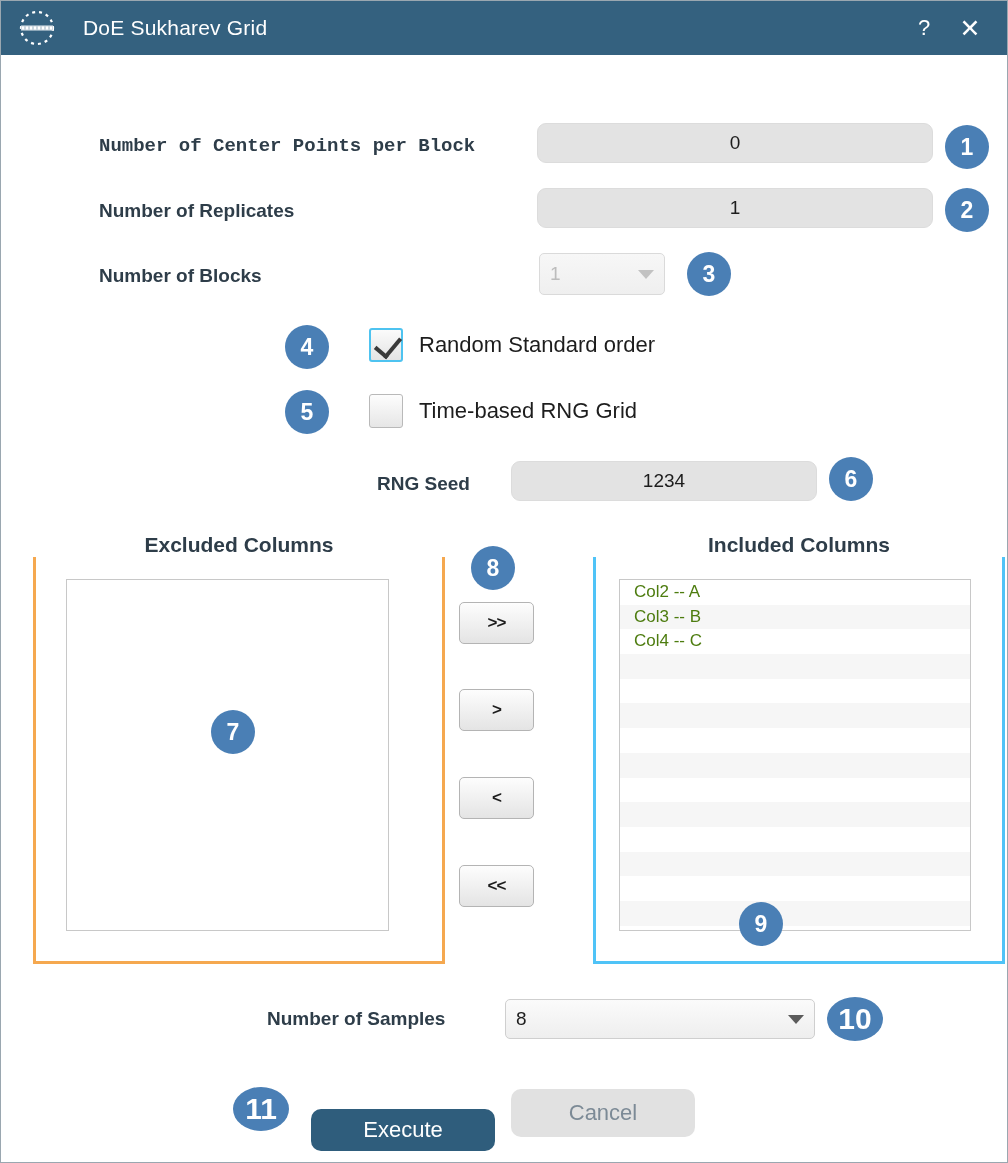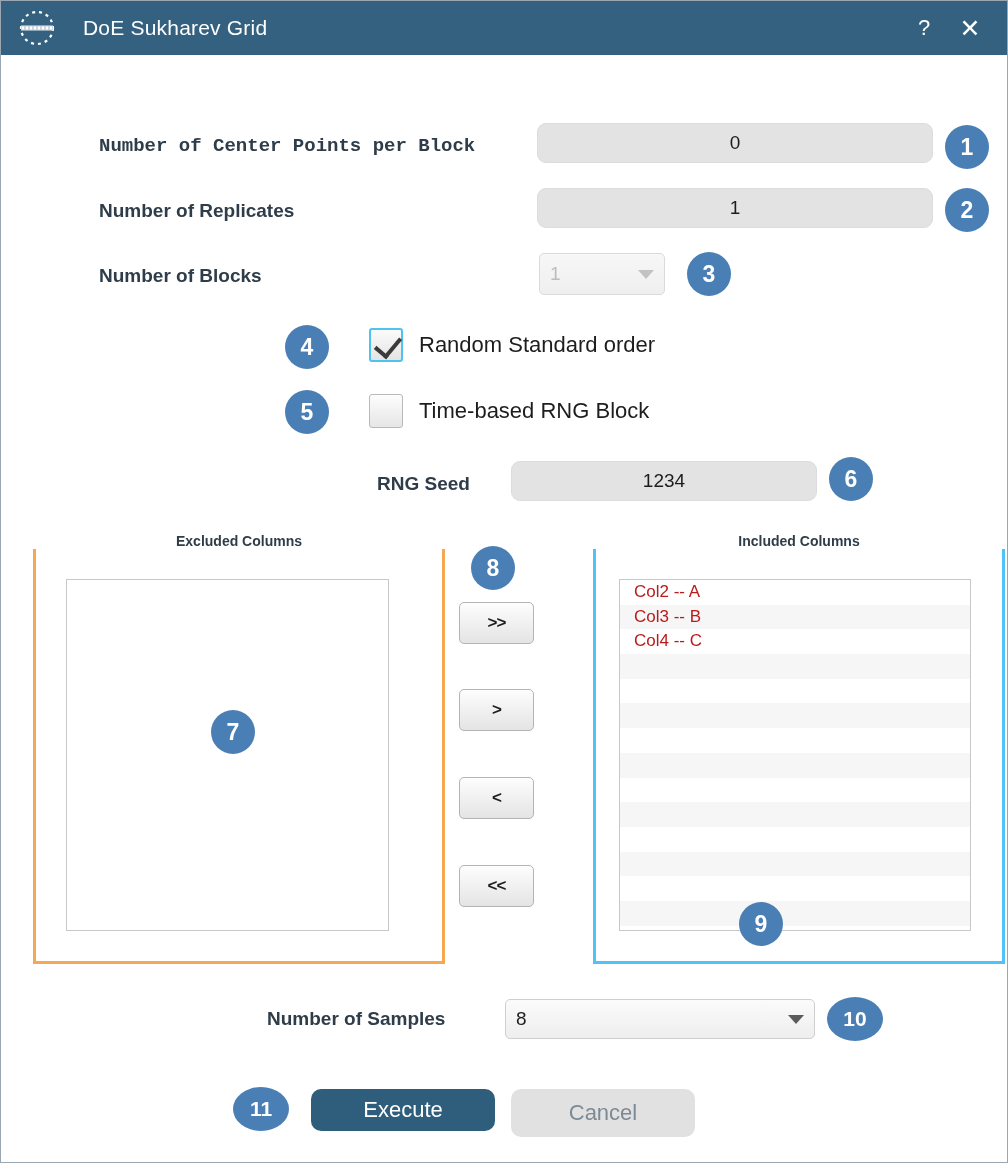--- a/index.html
+++ b/index.html
@@ -75,21 +75,21 @@
     border-radius: 50%;
     font-size: 23px;
     font-weight: 700;
     display: flex;
     align-items: center;
     justify-content: center;
     width: 44px; height: 44px;
     box-sizing: border-box;
     user-select: none;
   }
-  .badge.wide { width: 56px; border-radius: 28px/22px; font-size: 21px; }
+  .badge.wide { width: 56px; border-radius: 28px/22px; font-size: 30px; }
   .flabel {
     position: absolute;
     color: #2e3d49;
     font-size: 19px;
     font-weight: 700;
     white-space: nowrap;
   }
 
   .textfield {
     position: absolute;
@@ -161,21 +161,21 @@
     white-space: nowrap;
   }
 
   
   .groupbox { position: absolute; }
   .gb-title {
     position: absolute;
     top: -13px;
     left: 0; right: 0;
     text-align: center;
-    font-size: 14px;
+    font-size: 21px;
     font-weight: 700;
     color: #2e3d49;
     background: #ffffff;
     display: inline-block;
     padding: 0 10px;
     white-space: nowrap;
   }
   .gb-frame {
     position: absolute;
     left: 0; top: 0; right: 0; bottom: 0;
@@ -188,21 +188,21 @@
     box-sizing: border-box;
     border: 1px solid #c8c8c8;
     background: #ffffff;
     overflow: hidden;
   }
   .listrow {
     height: 24.7px;
     line-height: 24.7px;
     padding-left: 14px;
     font-size: 17px;
-    color: #b91c1c;
+    color: #4d7c0f;
     box-sizing: border-box;
     white-space: nowrap;
   }
   .listrow.alt { background: #f6f6f6; }
 
   
   .xferbtn {
     position: absolute;
     box-sizing: border-box;
     width: 75px; height: 42px;
@@ -222,21 +222,21 @@
   .btn {
     position: absolute;
     box-sizing: border-box;
     border-radius: 10px;
     display: flex;
     align-items: center;
     justify-content: center;
     font-size: 22px;
     border: none;
   }
-  .btn.primary { background: #2f5d7c; color: #ffffff; }
+  .btn.primary { background: #2f5d7c; color: #ffffff; margin-top: 20px; }
   .btn.secondary { background: #e1e1e1; color: #7c8a96; }
 </style>
 </head>
 <body>
 
 <div id="app">
 
   <div class="titlebar">
     <div class="app-icon">
       <svg width="48" height="48" viewBox="0 0 48 48">
@@ -273,21 +273,21 @@
     <div class="cbrow" style="left:348px; top:271px;">
       <span class="cbox checked">
           <span class="tick"></span>
         </span>
       <span class="cblabel">Random Standard order</span>
     </div>
 
     <div class="badge" style="left:284px; top:333px;">5</div>
     <div class="cbrow" style="left:348px; top:337px;">
       <span class="cbox"></span>
-      <span class="cblabel">Time-based RNG Block</span>
+      <span class="cblabel">Time-based RNG Grid</span>
     </div>
 
     <div class="flabel" style="left:376px; top:416px;">RNG Seed</div>
     <div class="textfield" style="left:510px; top:404px; width:306px; height:40px;text-align:right;">1234</div>
     <div class="badge" style="left:828px; top:400px;">6</div>
 
     <div class="groupbox" style="left:32px; top:489px; width:412px; height:418px; color:#f5a84f;">
       <div class="gb-frame">
         <div class="seg" style="left:0; top:0; width:3px; height:418px;"></div>
         <div class="seg" style="left:0; top:0; width:90px; height:3px;"></div>

